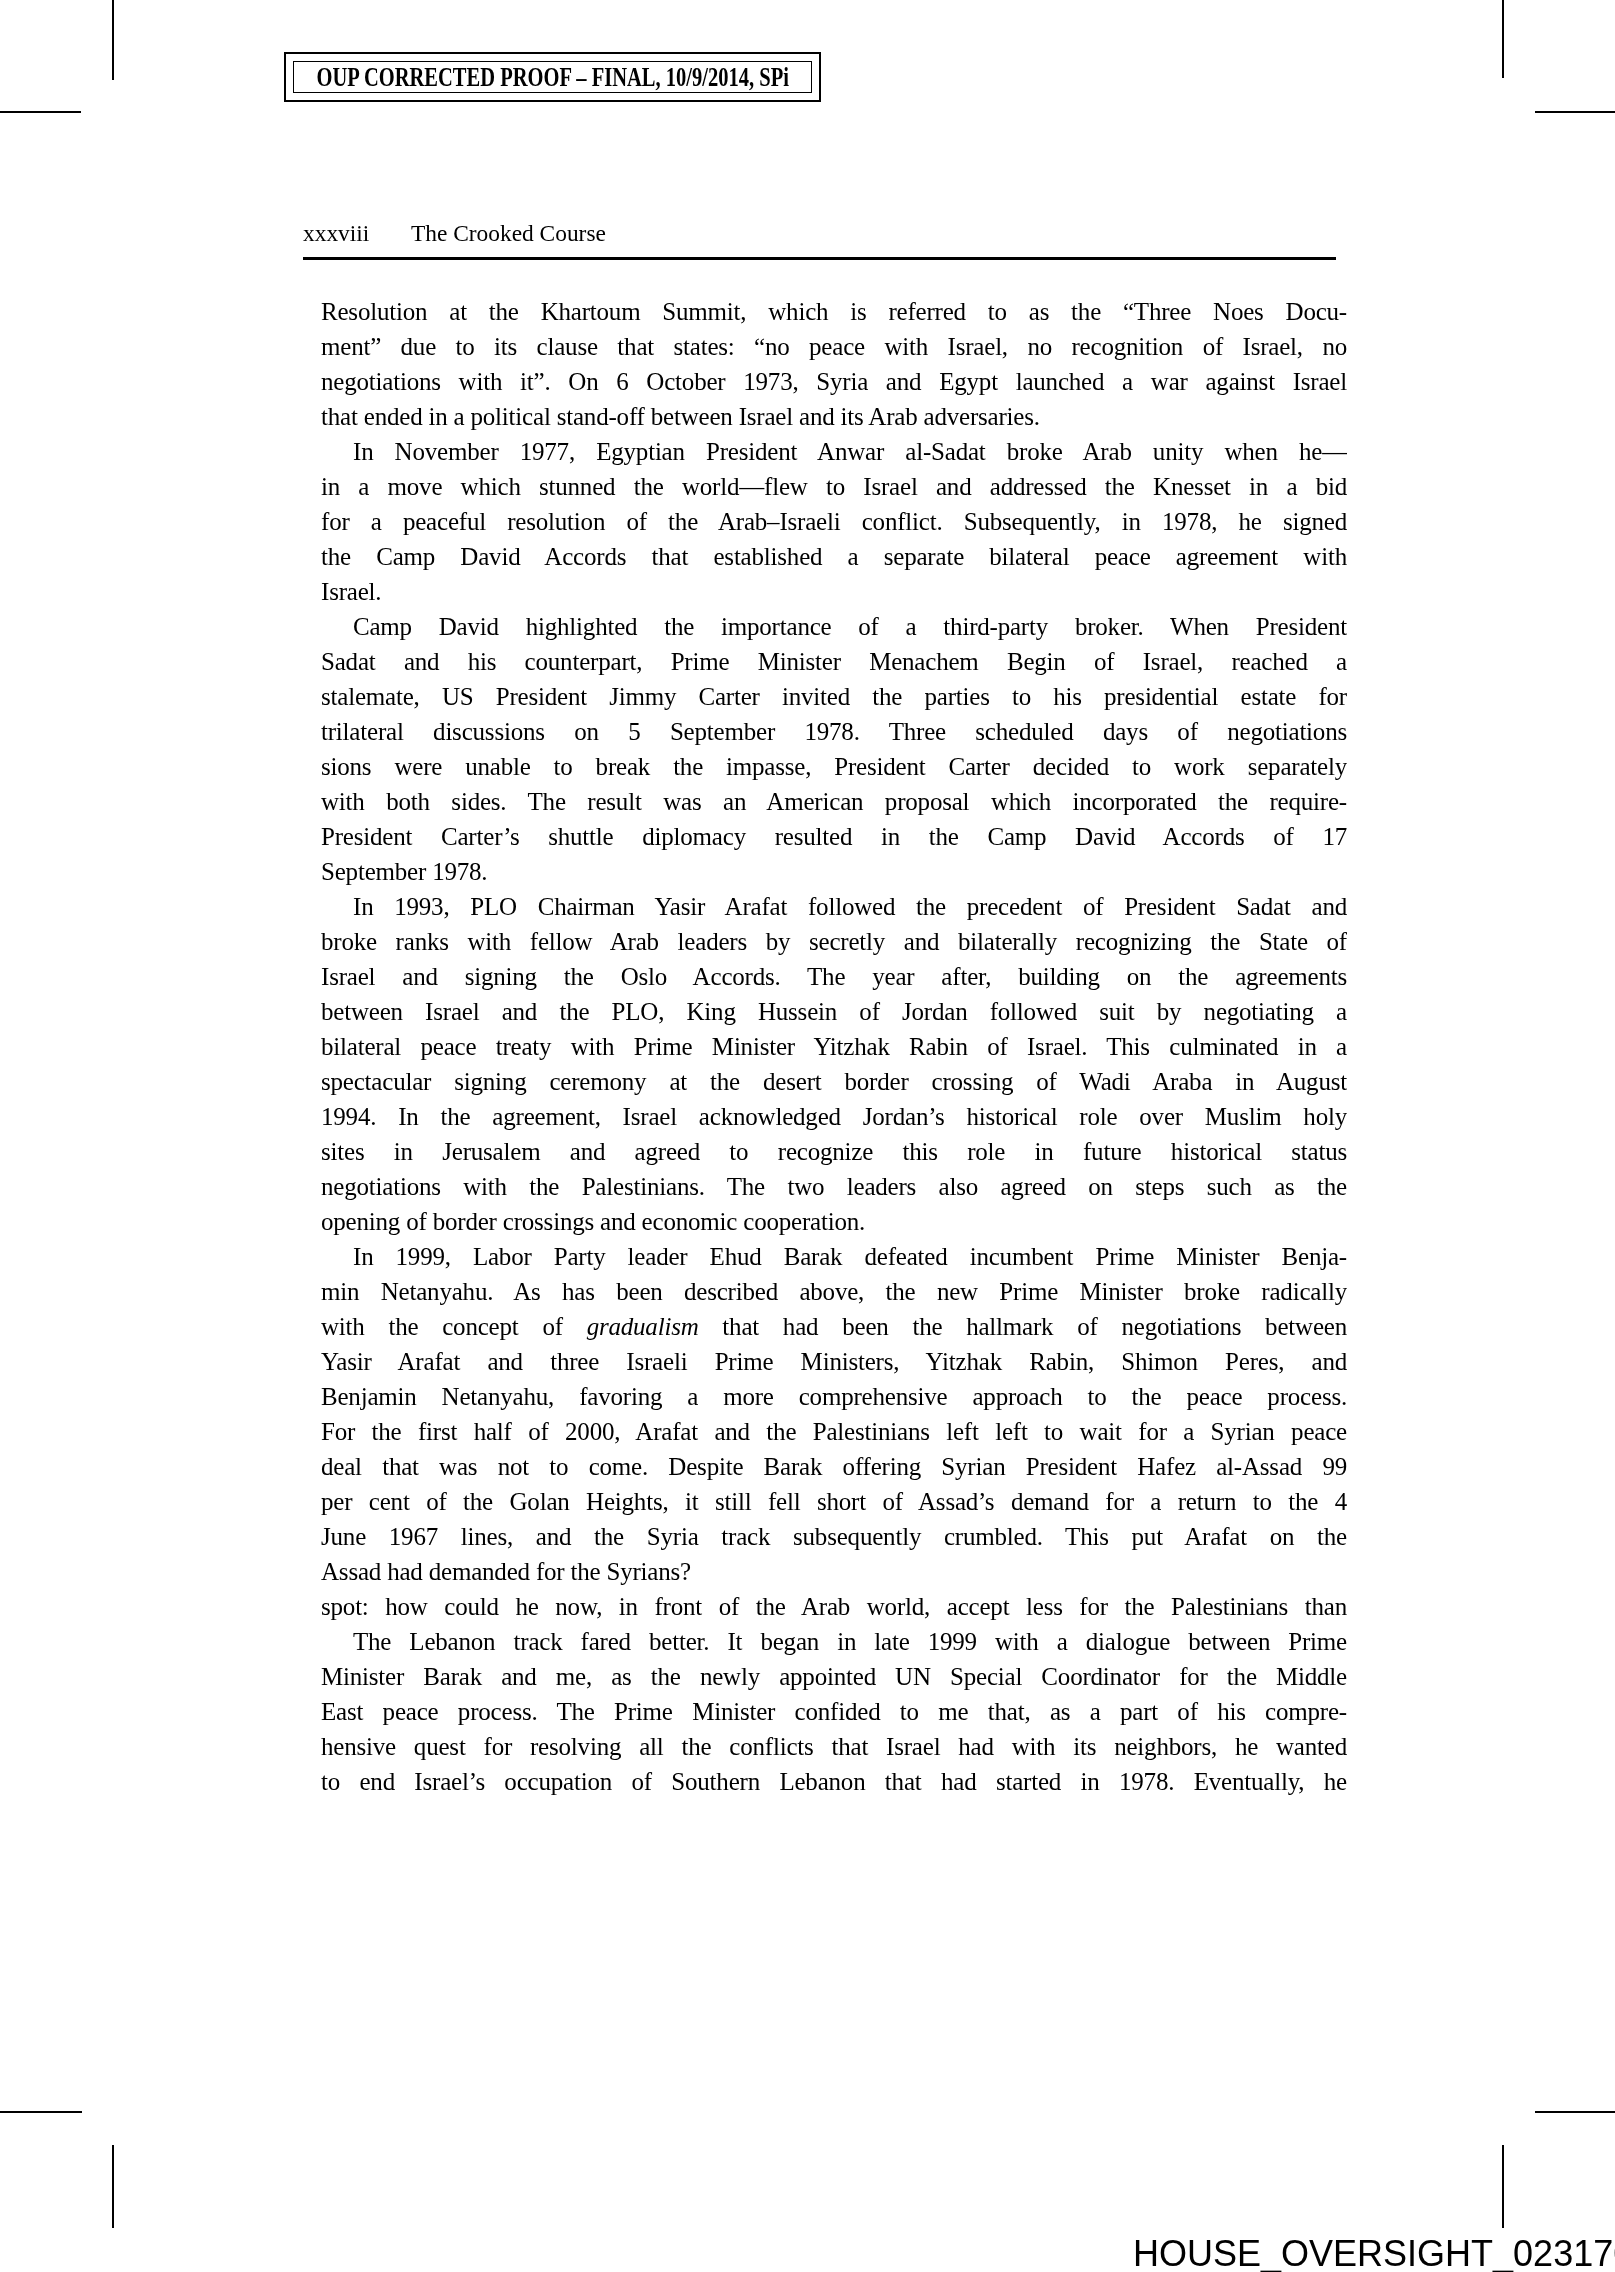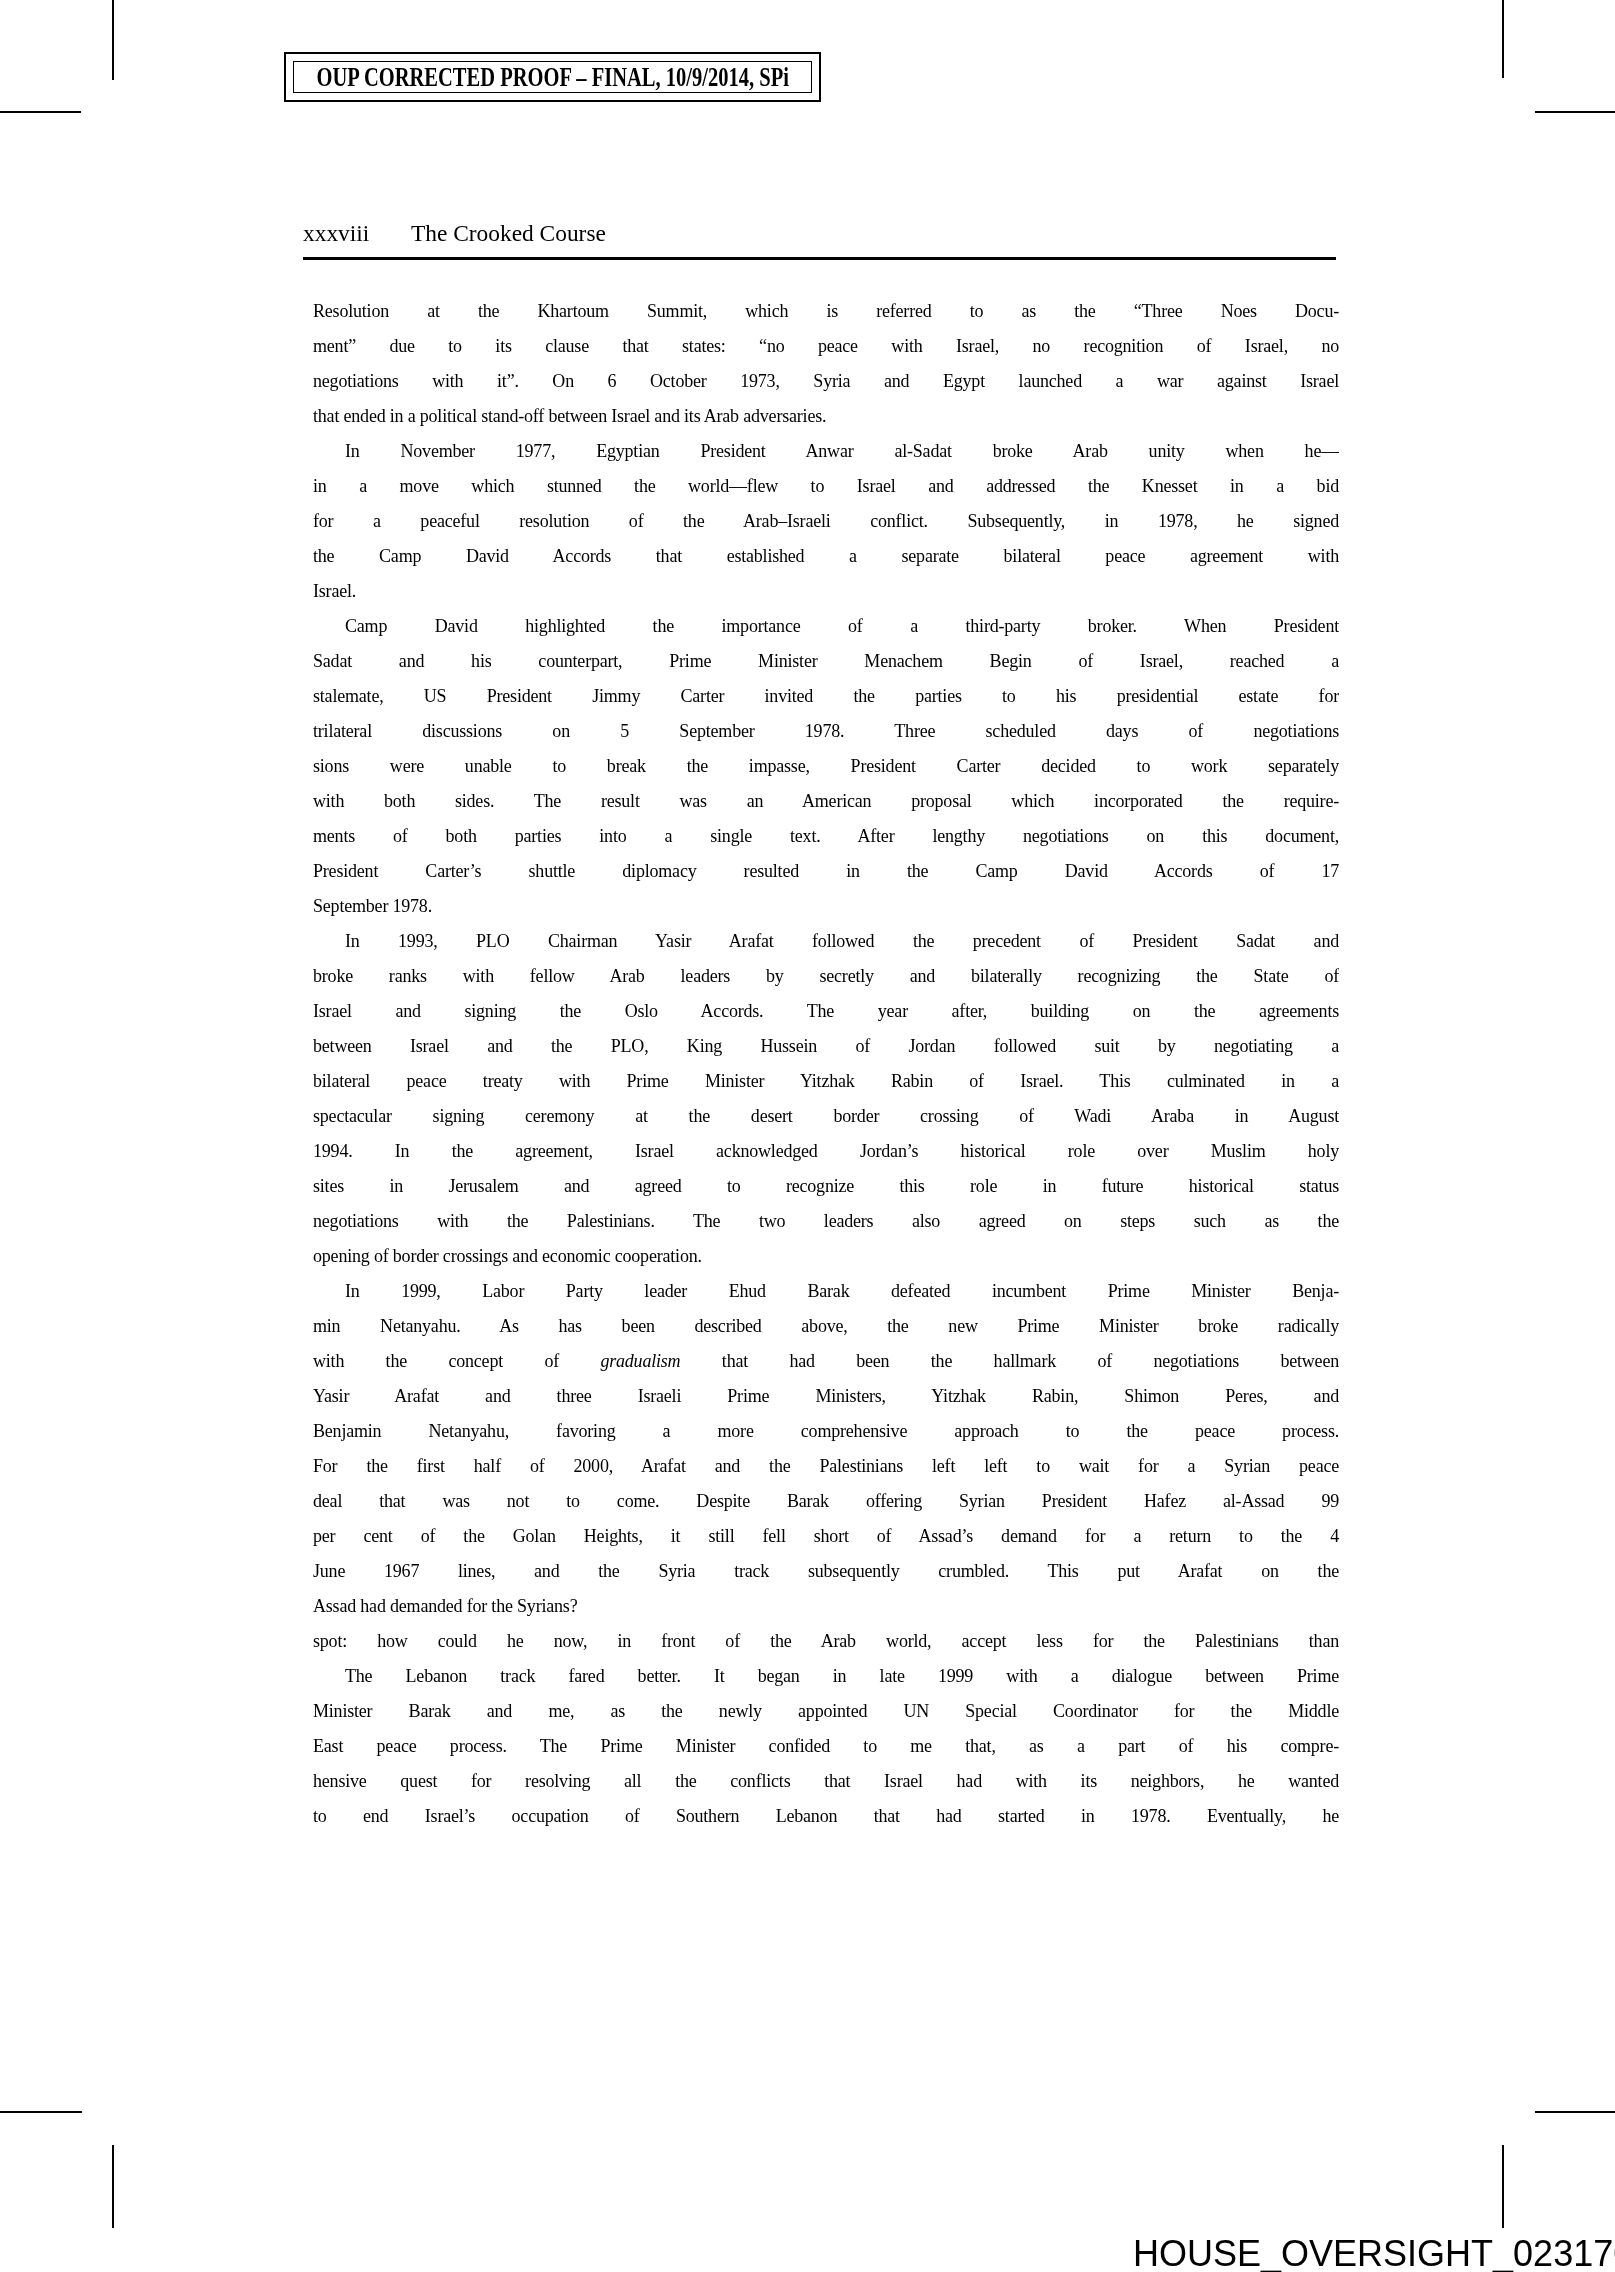--- a/index.html
+++ b/index.html
@@ -22,22 +22,22 @@
     transform:scaleX(0.76); transform-origin:center;
   }
   .running-header {
     position:absolute; left:303px; top:220px; font-size:23.4px; white-space:nowrap;
   }
   .folio { display:inline-block; width:108px; }
   .header-rule {
     position:absolute; left:303px; top:257px; width:1033px; height:3.4px; background:#000;
   }
   .body-text {
-    position:absolute; left:313px; top:294px; width:1026px;
-    font-size:18px; line-height:35px; letter-spacing:-0.2px;
+    position:absolute; left:321px; top:294px; width:1026px;
+    font-size:25px; line-height:35px; letter-spacing:-0.2px;
   }
   .line {
     height:35px; overflow:hidden;
     text-align:justify; text-align-last:justify; text-justify:inter-word;
   }
   .line.ll { text-align-last:left; }
   .line.ind { text-indent:32px; }
   .watermark {
     position:absolute; left:1133px; top:2233px;
     font-family:"Liberation Sans", sans-serif; font-size:36px; white-space:nowrap;
@@ -86,21 +86,20 @@
       <div class="line ll">Israel.</div>
     </div>
 
     <div class="para">
       <div class="line ind">Camp David highlighted the importance of a third-party broker. When President</div>
       <div class="line">Sadat and his counterpart, Prime Minister Menachem Begin of Israel, reached a</div>
       <div class="line">stalemate, US President Jimmy Carter invited the parties to his presidential estate for</div>
       <div class="line">trilateral discussions on 5 September 1978. Three scheduled days of negotiations</div>
       <div class="line">sions were unable to break the impasse, President Carter decided to work separately</div>
       <div class="line">with both sides. The result was an American proposal which incorporated the require-</div>
-      <div class="line">ments of both parties into a single text. After lengthy negotiations on this document,</div>
       <div class="line">President Carter’s shuttle diplomacy resulted in the Camp David Accords of 17</div>
       <div class="line ll">September 1978.</div>
     </div>
 
     <div class="para">
       <div class="line ind">In 1993, PLO Chairman Yasir Arafat followed the precedent of President Sadat and</div>
       <div class="line">broke ranks with fellow Arab leaders by secretly and bilaterally recognizing the State of</div>
       <div class="line">Israel and signing the Oslo Accords. The year after, building on the agreements</div>
       <div class="line">between Israel and the PLO, King Hussein of Jordan followed suit by negotiating a</div>
       <div class="line">bilateral peace treaty with Prime Minister Yitzhak Rabin of Israel. This culminated in a</div>

